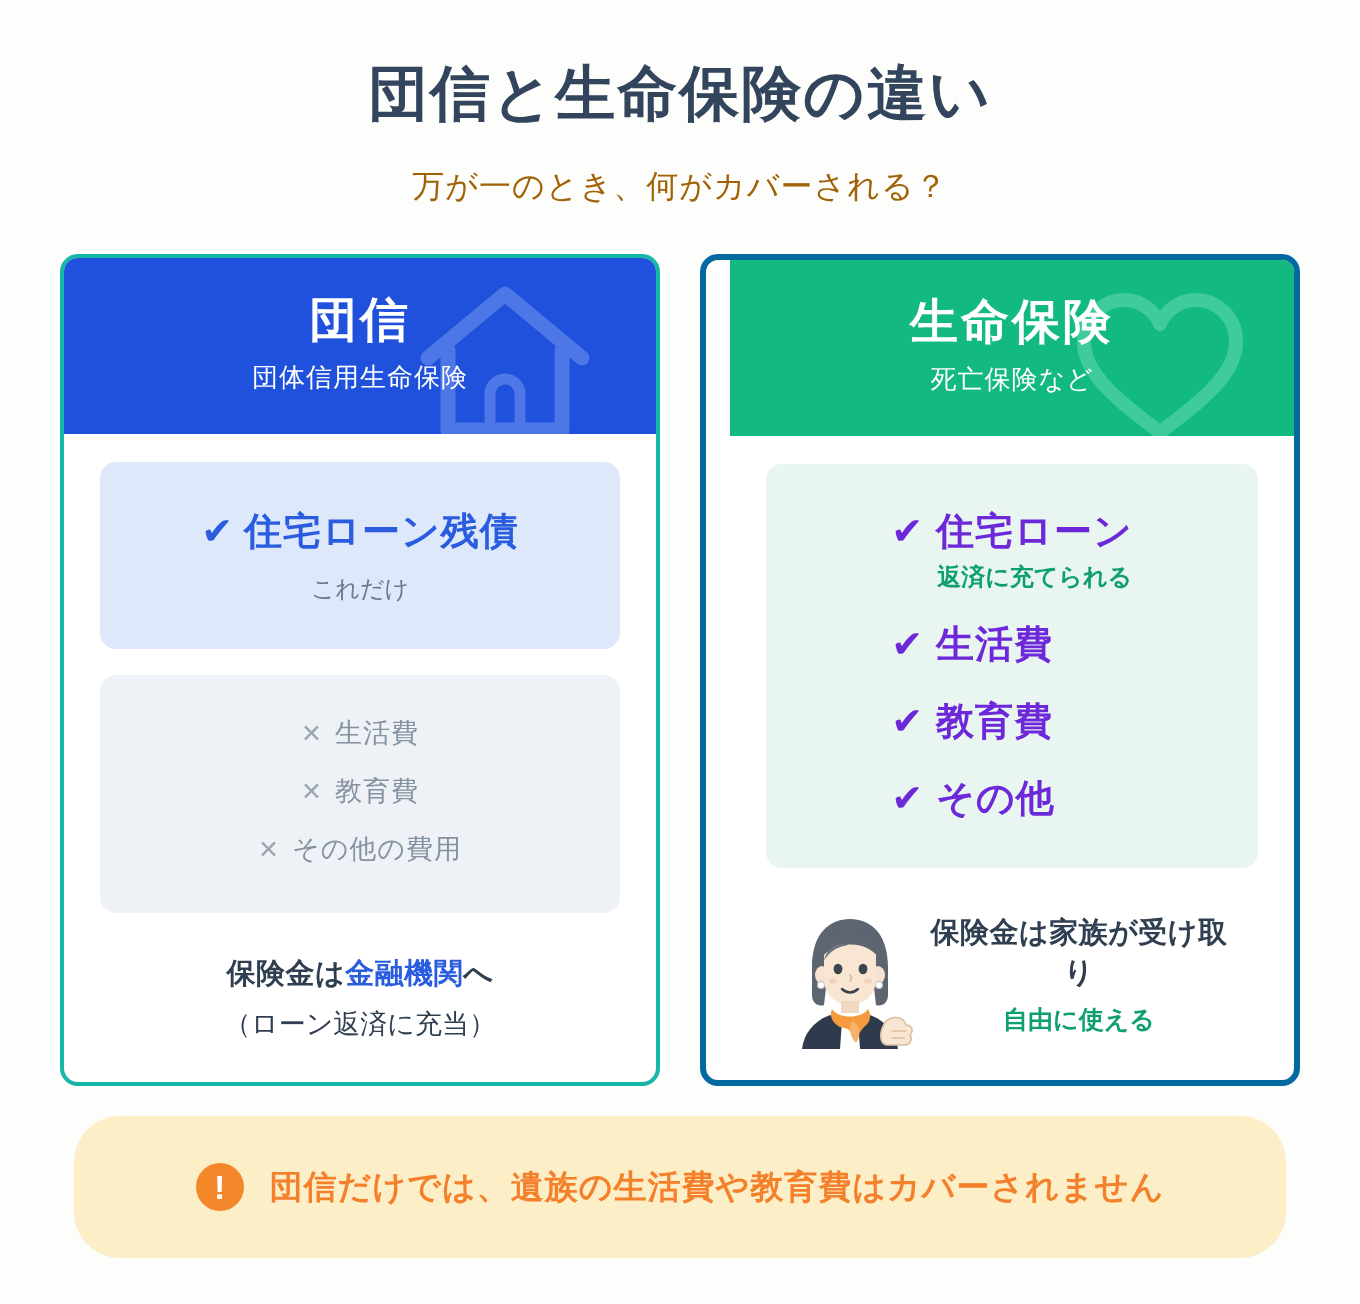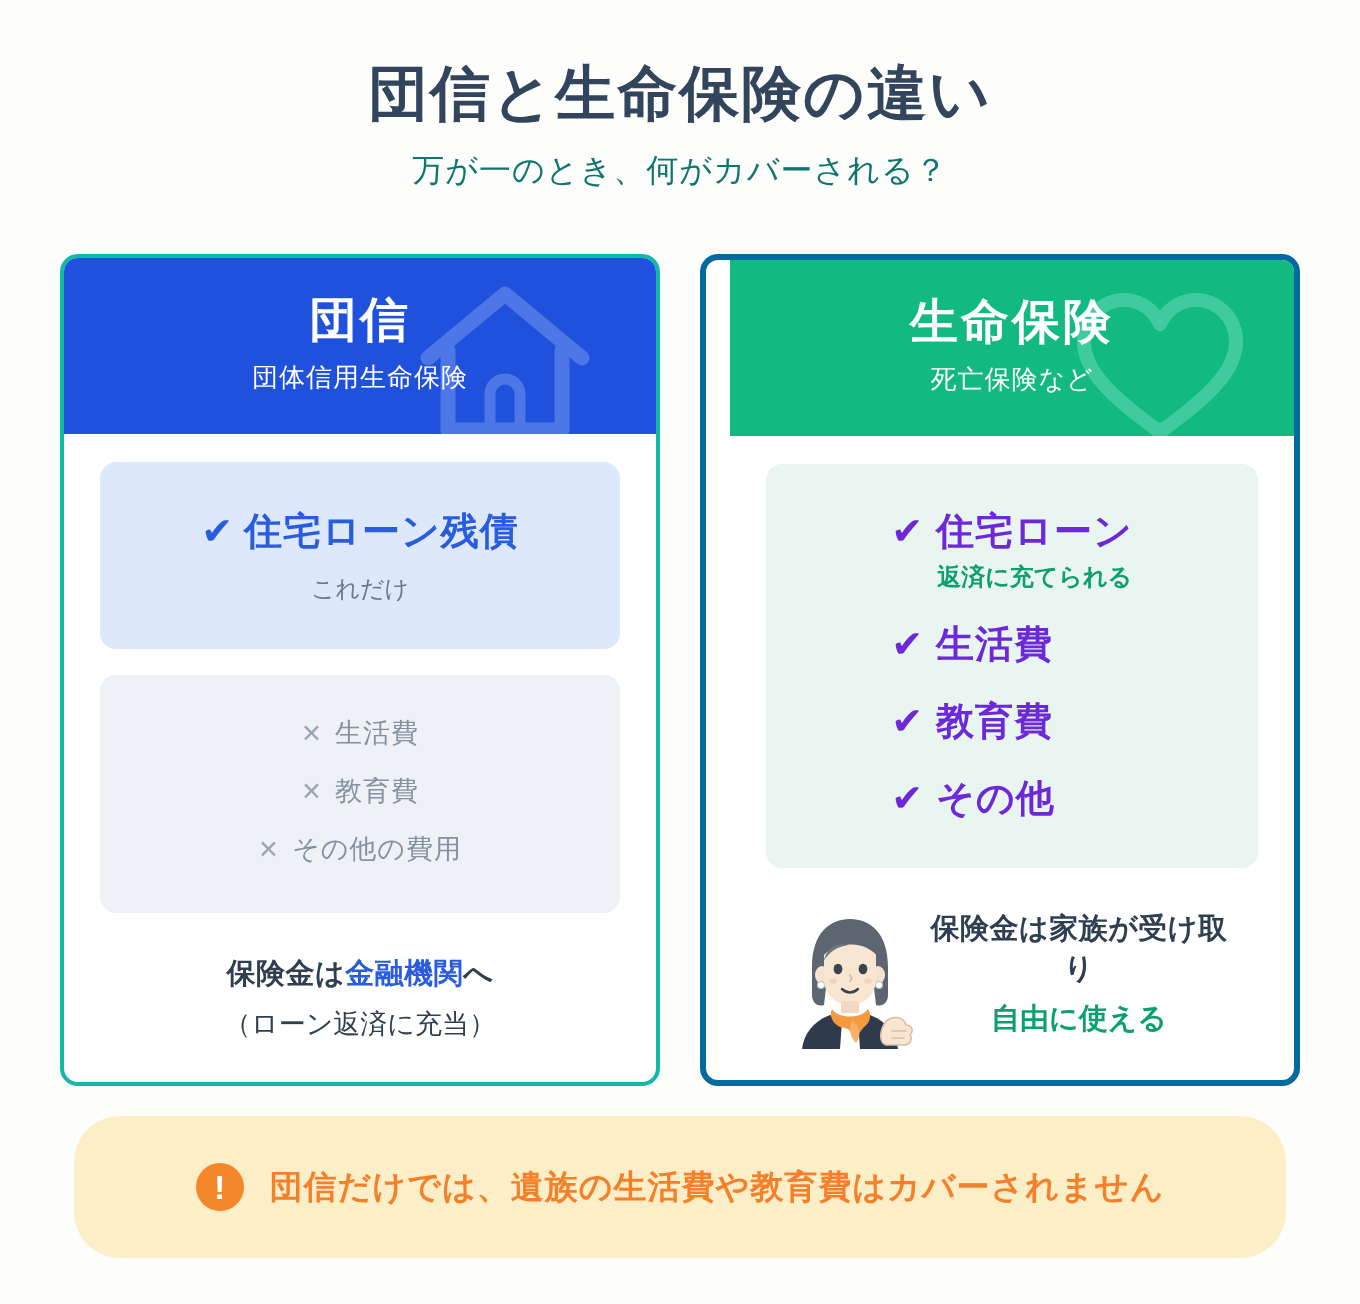--- a/index.html
+++ b/index.html
@@ -30,23 +30,23 @@
     font-size: 60px;
     font-weight: bold;
     letter-spacing: 2px;
     color: #32455C;
     line-height: 1.08;
     margin: 0;
   }
   .subtitle {
     font-size: 32px;
     font-weight: normal;
-    color: #0f766e;
-    letter-spacing: 1px;
-    margin: 22px 0 0 0;
+    color: #a16207;
+    letter-spacing: 1px;
+    margin: 38px 0 0 0;
   }
 
   
   .cards {
     position: absolute;
     top: 254px;
     left: 60px;
     width: 1240px;
     display: flex;
     gap: 40px;
@@ -196,21 +196,21 @@
     color: #2F3E50;
     letter-spacing: 0.5px;
   }
   .foot-line1 .accent-blue { color: #2A5CE0; }
   .foot-line2 {
     font-size: 27px;
     color: #2F3E50;
     margin-top: 12px;
   }
   .foot-accent-green {
-    font-size: 29px;
+    font-size: 25px;
     font-weight: bold;
     color: #0E9F6E;
     margin-top: 10px;
   }
 
   .foot-with-avatar {
     display: flex;
     align-items: center;
     justify-content: center;
     gap: 6px;

